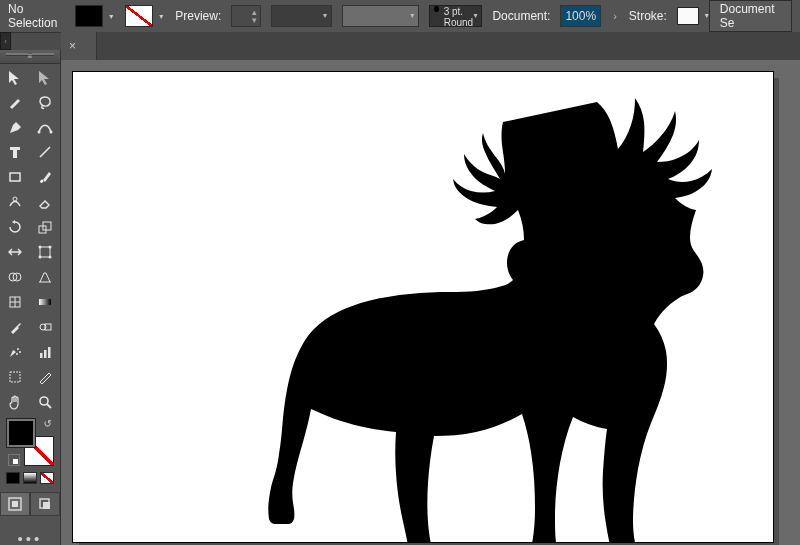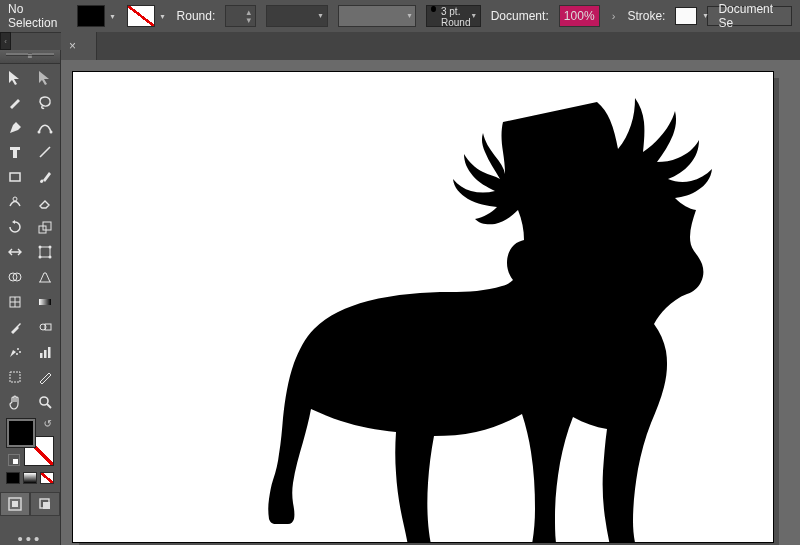--- a/index.html
+++ b/index.html
@@ -22,25 +22,25 @@
   .label{color:#eee;}
   .field{height:22px;background:#4a4a4a;border:1px solid #333;padding:0 4px;
     display:flex;align-items:center;color:#ddd;}
   .spin{width:34px;justify-content:flex-end;}
   .dd{width:70px;background:#3d3d3d;position:relative;}
   .dd .caret{position:absolute;right:4px;top:5px;font-size:8px;color:#bbb;}
   .brush-dd{width:62px;background:#333;border:1px solid #222;position:relative;
     height:22px;display:flex;align-items:flex-start;padding-left:4px;}
   .brush-ball{width:6px;height:6px;border-radius:50%;background:#000;margin-right:5px;}
   .brush-dd .caret{position:absolute;right:4px;top:5px;font-size:8px;color:#bbb;}
-  .opacity-field{width:46px;background:#be185d;justify-content:center;}
+  .opacity-field{width:46px;background:#0c4a6e;justify-content:center;}
   .chevron{font-size:11px;color:#bbb;padding:0 2px;}
   .style-sw{width:22px;height:18px;background:#fafafa;border:1px solid #222;position:relative;}
   .style-sw .caret{position:absolute;right:-11px;top:3px;font-size:8px;color:#ccc;}
-  .doc-setup{height:20px;background:#595959;border:1px solid #2c2c2c;padding:0 10px;
+  .doc-setup{height:32px;background:#595959;border:1px solid #2c2c2c;padding:0 10px;
     display:flex;align-items:center;color:#eee;font-size:12px;margin-left:auto;}
 
   
   .expand-strip{position:absolute;left:0;top:32px;width:11px;height:18px;
     background:#2c2c2c;border:1px solid #1a1a1a;display:flex;align-items:center;
     justify-content:center;font-size:8px;color:#888;}
 
   
   .tool-panel{position:absolute;left:0;top:50px;width:61px;bottom:0;background:#535353;
     border-right:1px solid #333;}
@@ -112,21 +112,21 @@
     <div class="swatch-box">
       <span class="caret">▾</span>
     </div>
   </div>
   <div class="ctl swatch-ctl">
     <div class="none-swatch">
       <span class="caret">▾</span>
     </div>
   </div>
 
-  <span class="label">Round:</span>
+  <span class="label">Preview:</span>
   <div class="field spin">
     <span style="font-size:9px;line-height:8px;color:#aaa;">▴<br>▾</span>
   </div>
   <div class="field dd">
     <span class="caret">▾</span>
   </div>
   <div class="field dd" style="width:90px;background:#6d6d6d;">
     <span class="caret">▾</span>
   </div>
 

